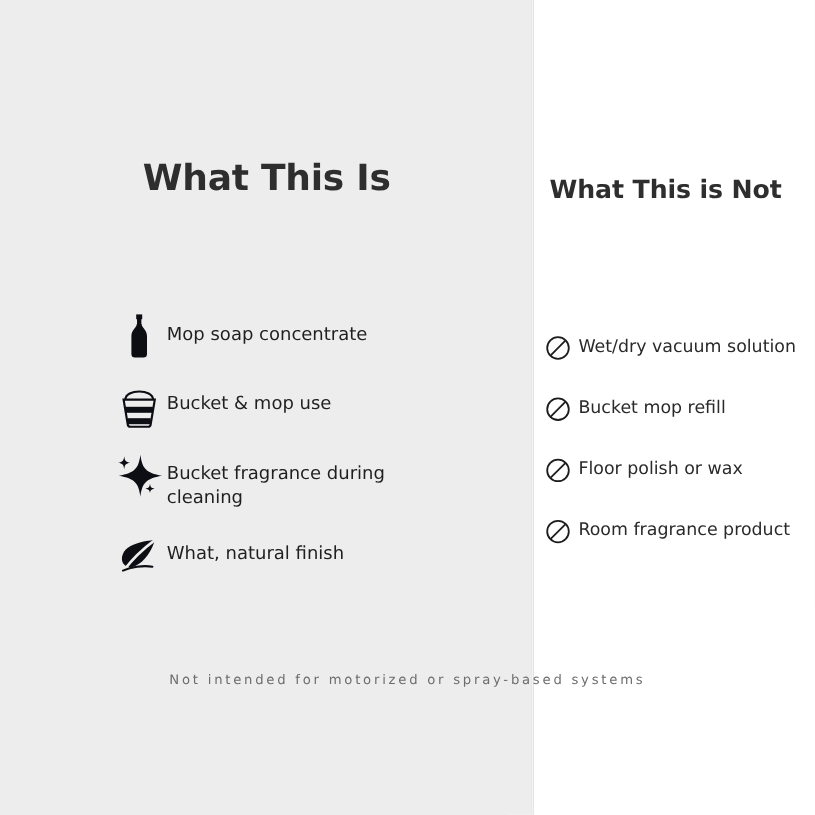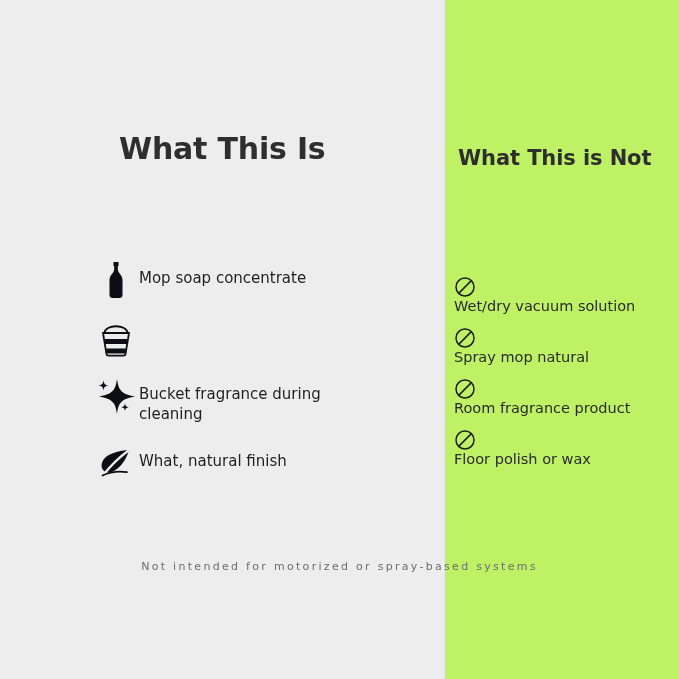--- a/index.html
+++ b/index.html
@@ -27,21 +27,21 @@
     position: relative;
     width: 444px;
     height: 679px;
     background: #ededed;
     box-sizing: border-box;
   }
   .panel-right {
     position: relative;
     width: 235px;
     height: 679px;
-    background: #bef264;
+    background: #ffffff;
     box-sizing: border-box;
   }
   .divider {
     position: absolute;
     left: 443px;
     top: 0;
     width: 2px;
     height: 679px;
     background: linear-gradient(to right, #e3e3e3 0%, #f4f4f4 40%, #dcdcdc 100%);
     z-index: 5;
@@ -110,22 +110,21 @@
 
   
   .list-right {
     position: absolute;
     left: 10px;
     top: 276px;
     width: 225px;
   }
   .item-right {
     display: flex;
-    flex-direction: column;
-    align-items: flex-start;
+    align-items: center;
     margin-bottom: 24px;
     height: 27px;
   }
   .item-right .icon-box-r {
     width: 28px;
     min-width: 28px;
     height: 27px;
     display: flex;
     align-items: center;
     justify-content: flex-start;
@@ -176,20 +175,21 @@
 
       <div class="item-left">
         <span class="icon-box">
           <svg width="36" height="38" viewBox="0 0 36 38">
             <path d="M6.5 13 C6.5 4, 29.5 4, 29.5 13" fill="none" stroke="#0d0d14" stroke-width="1.8"></path>
             <path d="M5 13 L31 13 L27.5 34 Q27.2 35.6 25.6 35.6 L10.4 35.6 Q8.8 35.6 8.5 34 Z" fill="none" stroke="#0d0d14" stroke-width="1.8"></path>
             <rect x="6.6" y="19" width="22.8" height="5" fill="#0d0d14"></rect>
             <rect x="8.4" y="28.5" width="19.2" height="5" fill="#0d0d14"></rect>
           </svg>
         </span>
+        <span class="item-text">Bucket &amp; mop use</span>
       </div>
 
       <div class="item-left">
         <span class="icon-box">
           <svg width="46" height="44" viewBox="0 0 46 44">
             <path d="M24 4 C25.6 15.5, 28.5 19, 42 21.5 C28.5 24, 25.6 27.5, 24 39 C22.4 27.5, 19.5 24, 6 21.5 C19.5 19, 22.4 15.5, 24 4 Z" fill="#0d0d14"></path>
             <path d="M10.5 5 C10.9 9, 11.8 10, 15.5 10.6 C11.8 11.2, 10.9 12.2, 10.5 16 C10.1 12.2, 9.2 11.2, 5.5 10.6 C9.2 10, 10.1 9, 10.5 5 Z" fill="#0d0d14"></path>
             <path d="M32 28 C32.3 31, 33 31.7, 35.8 32.2 C33 32.7, 32.3 33.4, 32 36 C31.7 33.4, 31 32.7, 28.2 32.2 C31 31.7, 31.7 31, 32 28 Z" fill="#0d0d14"></path>
           </svg>
         </span>
@@ -228,41 +228,41 @@
         <span class="item-text-r">Wet/dry vacuum solution</span>
       </div>
 
       <div class="item-right">
         <span class="icon-box-r">
           <svg width="22" height="22" viewBox="0 0 22 22">
             <circle cx="11" cy="11" r="9" fill="none" stroke="#1d1d1d" stroke-width="1.5"></circle>
             <line x1="4.9" y1="17.1" x2="17.1" y2="4.9" stroke="#1d1d1d" stroke-width="1.5"></line>
           </svg>
         </span>
-        <span class="item-text-r">Spray mop natural</span>
+        <span class="item-text-r">Bucket mop refill</span>
+      </div>
+
+      <div class="item-right">
+        <span class="icon-box-r">
+          <svg width="22" height="22" viewBox="0 0 22 22">
+            <circle cx="11" cy="11" r="9" fill="none" stroke="#1d1d1d" stroke-width="1.5"></circle>
+            <line x1="4.9" y1="17.1" x2="17.1" y2="4.9" stroke="#1d1d1d" stroke-width="1.5"></line>
+          </svg>
+        </span>
+        <span class="item-text-r">Floor polish or wax</span>
       </div>
 
       <div class="item-right">
         <span class="icon-box-r">
           <svg width="22" height="22" viewBox="0 0 22 22">
             <circle cx="11" cy="11" r="9" fill="none" stroke="#1d1d1d" stroke-width="1.5"></circle>
             <line x1="4.9" y1="17.1" x2="17.1" y2="4.9" stroke="#1d1d1d" stroke-width="1.5"></line>
           </svg>
         </span>
         <span class="item-text-r">Room fragrance product</span>
-      </div>
-
-      <div class="item-right">
-        <span class="icon-box-r">
-          <svg width="22" height="22" viewBox="0 0 22 22">
-            <circle cx="11" cy="11" r="9" fill="none" stroke="#1d1d1d" stroke-width="1.5"></circle>
-            <line x1="4.9" y1="17.1" x2="17.1" y2="4.9" stroke="#1d1d1d" stroke-width="1.5"></line>
-          </svg>
-        </span>
-        <span class="item-text-r">Floor polish or wax</span>
       </div>
 
     </div>
   </div>
 
   <div class="footer-note">Not intended for motorized or spray-based systems</div>
 
 </div>
 
 </body></html>

